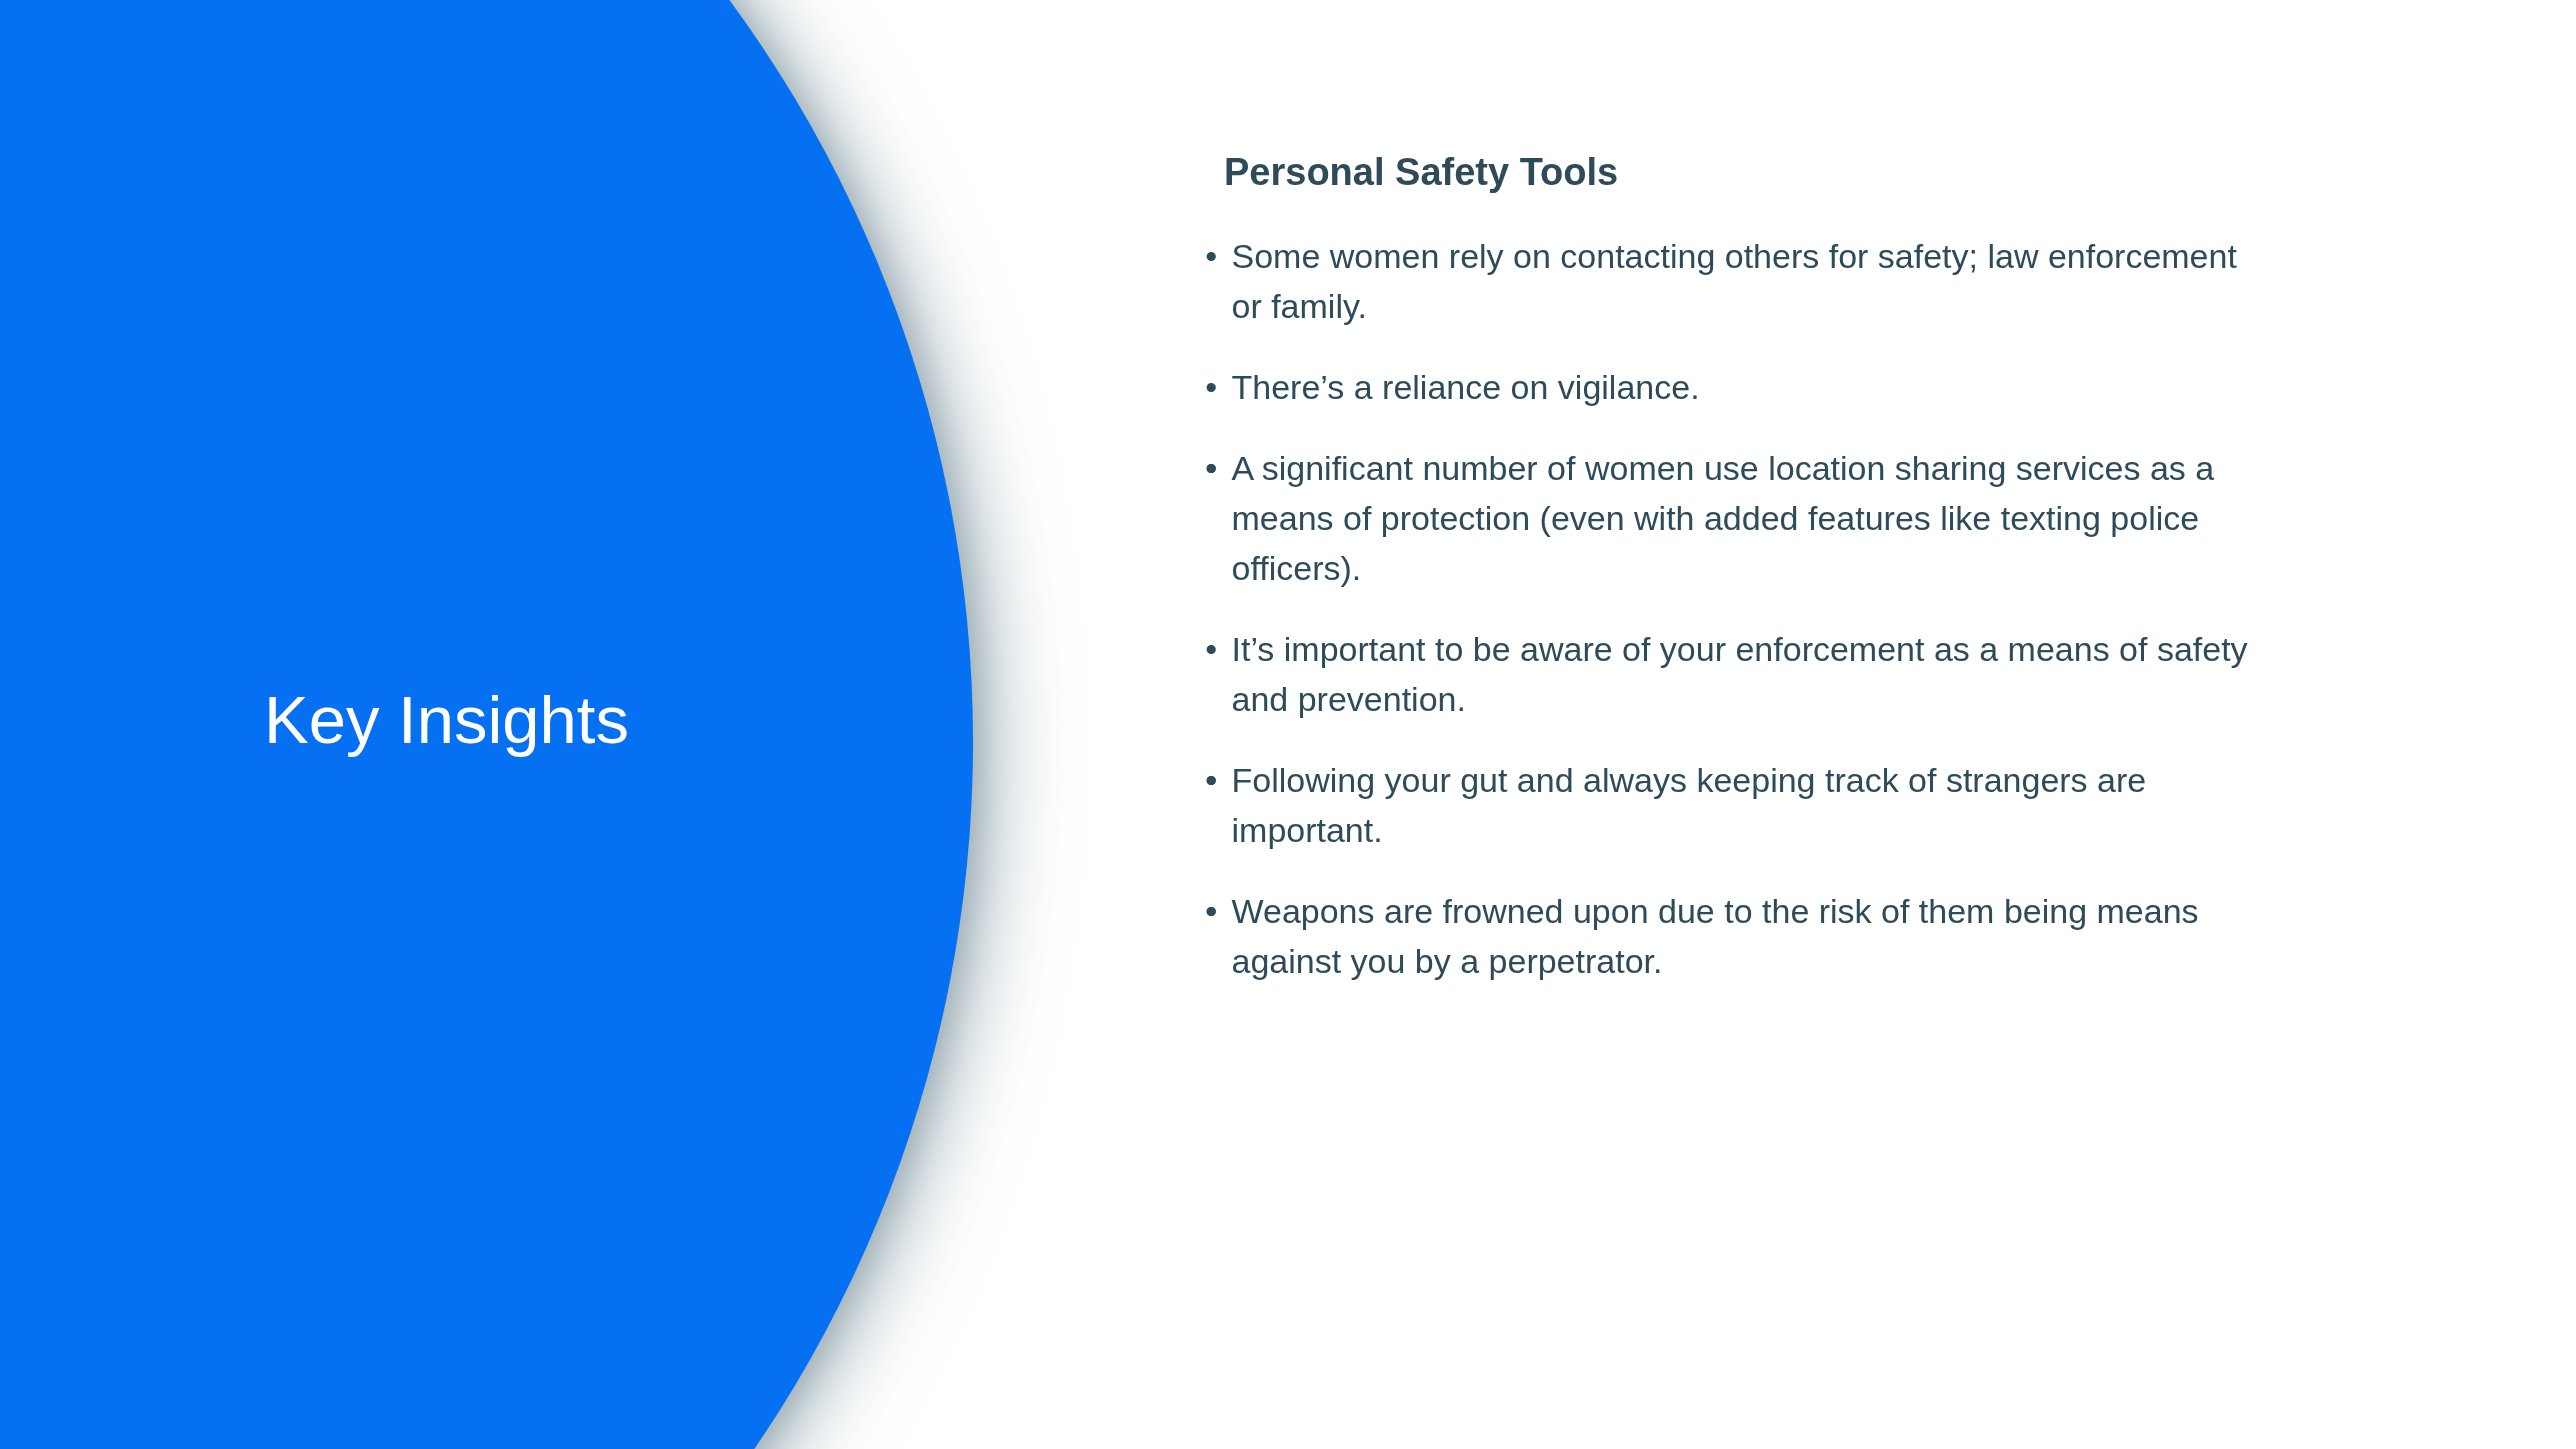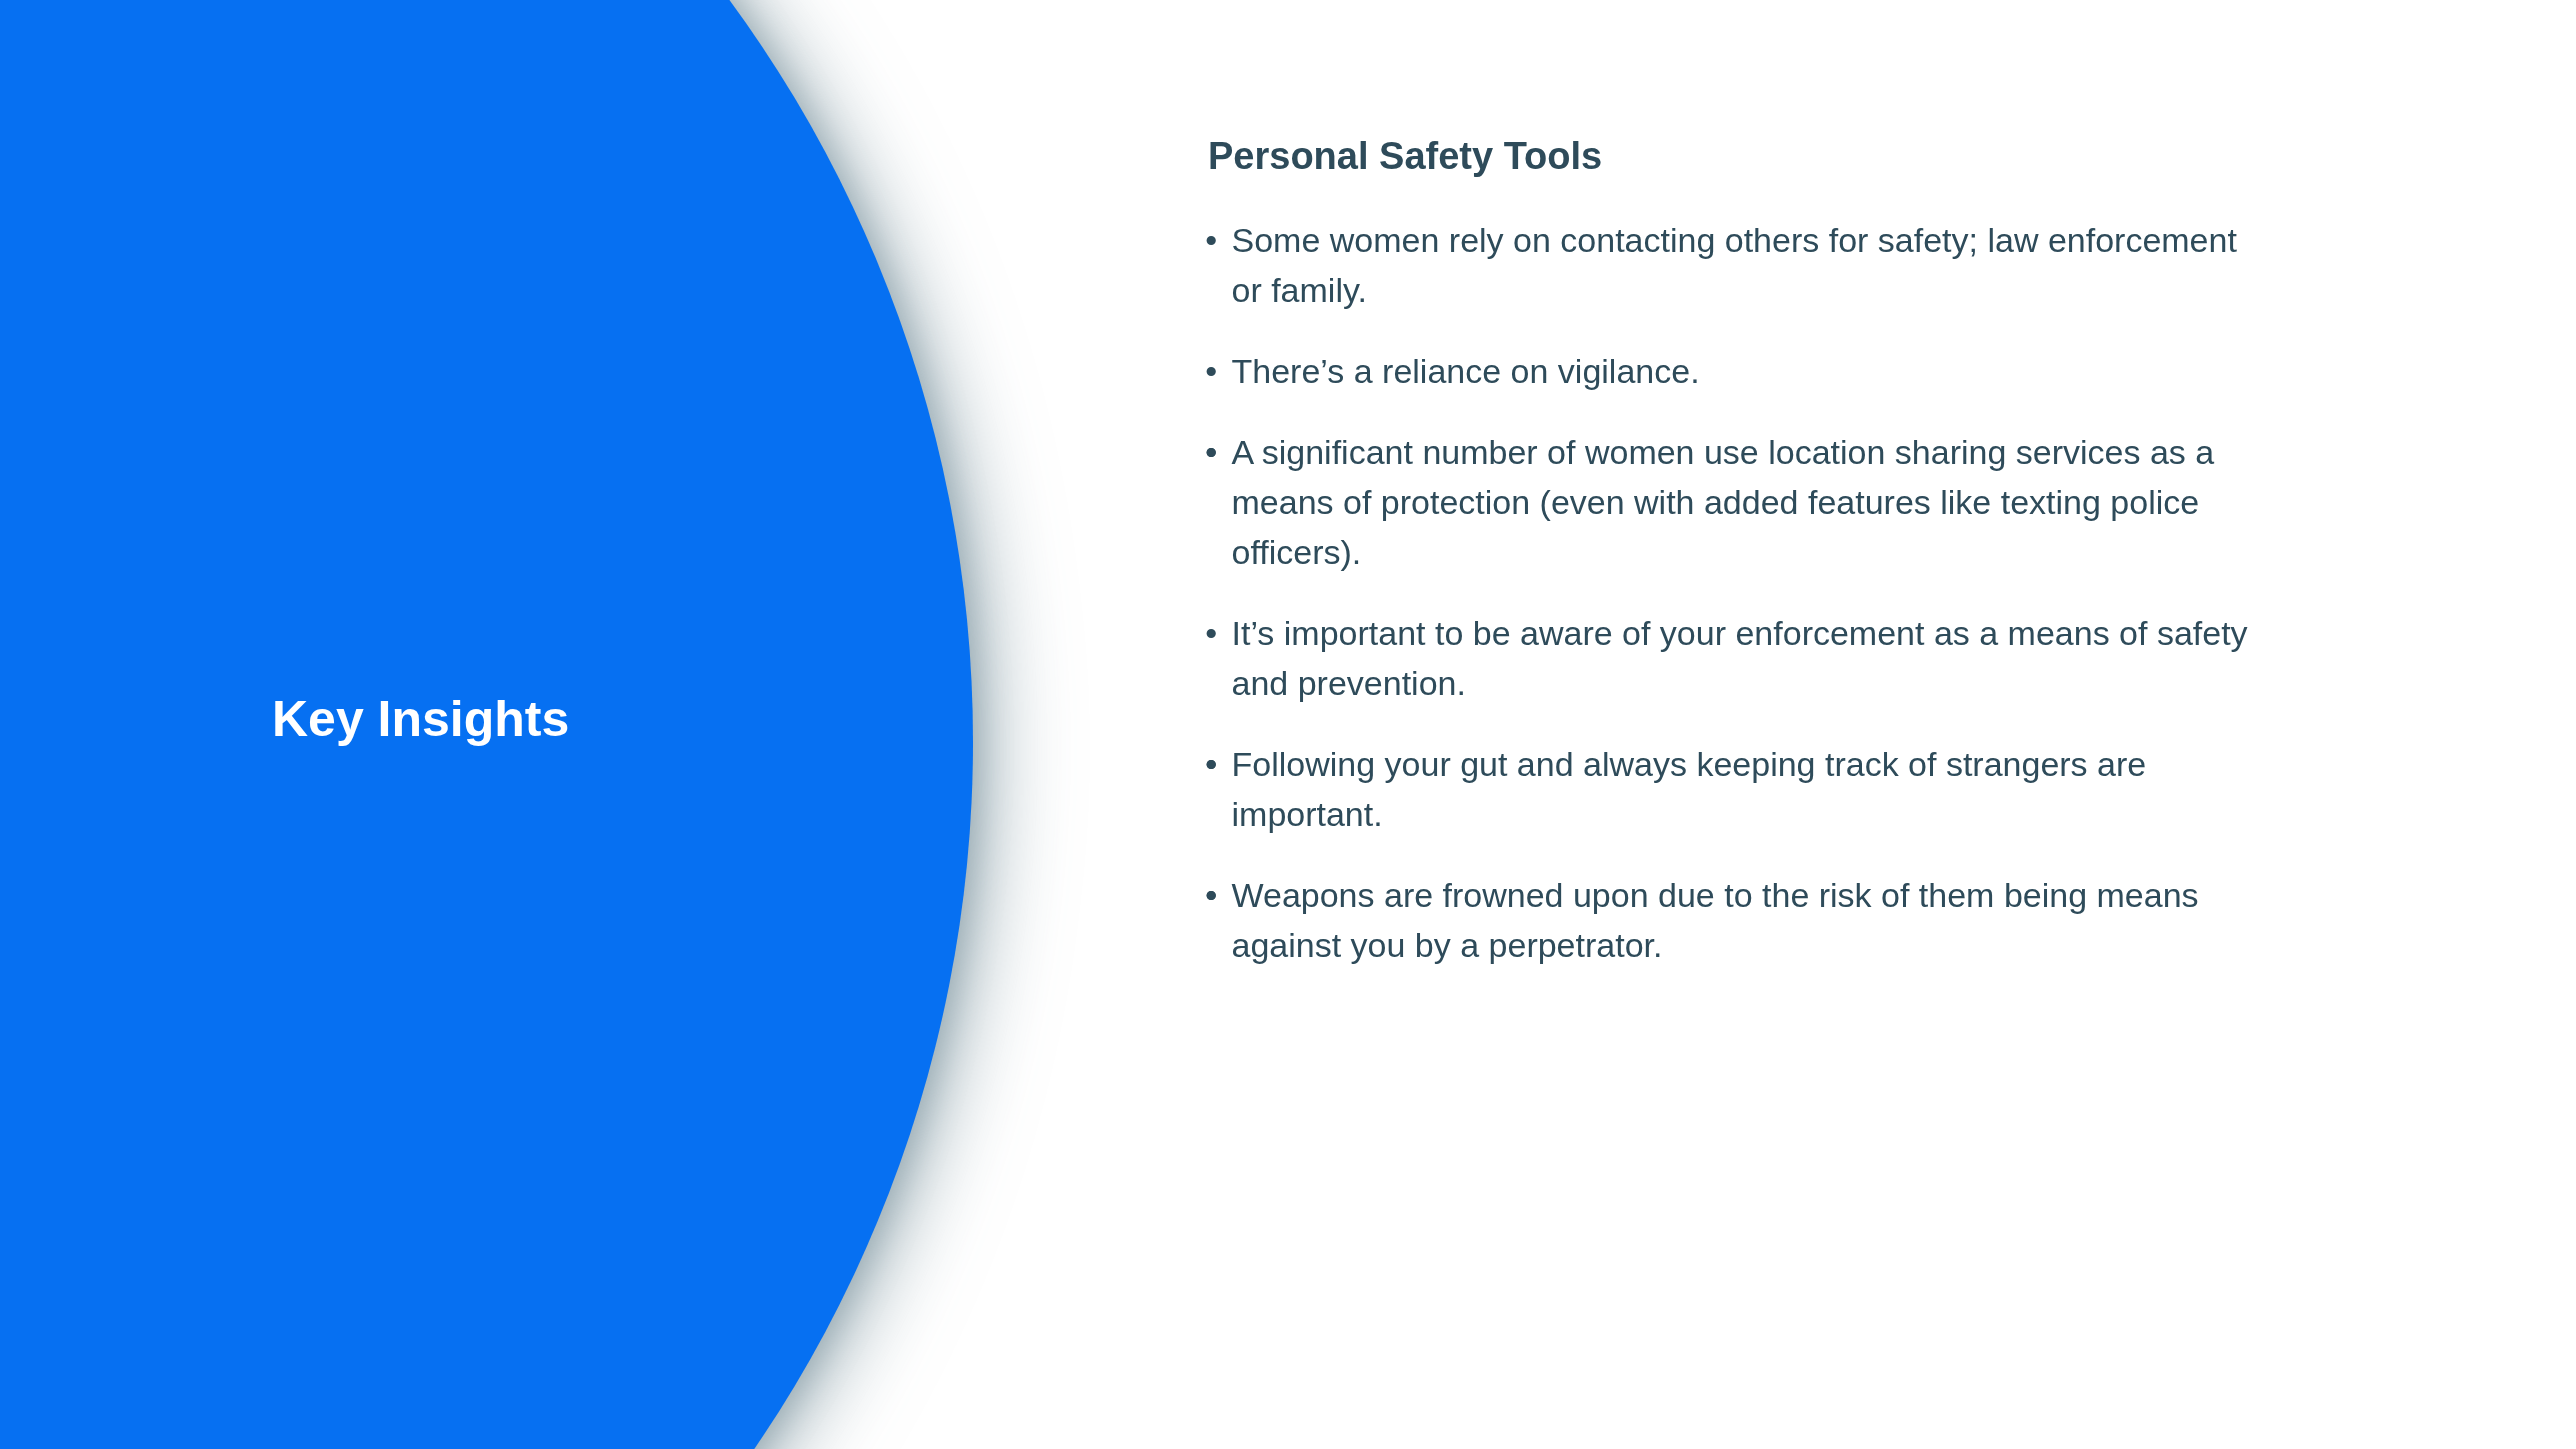--- a/index.html
+++ b/index.html
@@ -33,36 +33,36 @@
     height: 2504px;
     border-radius: 50%;
     background: var(--accent);
     box-shadow: 20px 6.7px 81px rgba(96,125,139,0.55),
                 8px  2.7px  30px rgba(96,125,139,0.35);
   }
   .key-title {
     position: absolute;
     left: 264px;
     top: 686px;
-    margin: 8px;
-    font-size: 50px;
-    font-weight: 700;
+    margin: 0;
+    font-size: 67px;
+    font-weight: 400;
     line-height: 1;
     color: var(--title-color);
     white-space: nowrap;
   }
   .content {
     position: absolute;
     left: 1208px;
     top: 129px;
     width: 1275px;
     color: var(--text-dark);
   }
   .heading {
-    margin: 0;
+    margin: 16px;
     font-size: 38px;
     font-weight: 700;
     line-height: 54px;
   }
   .bullets {
     list-style: none;
     margin: 32px 0 0 0;
     padding: 0;
   }
   .bullets li {

